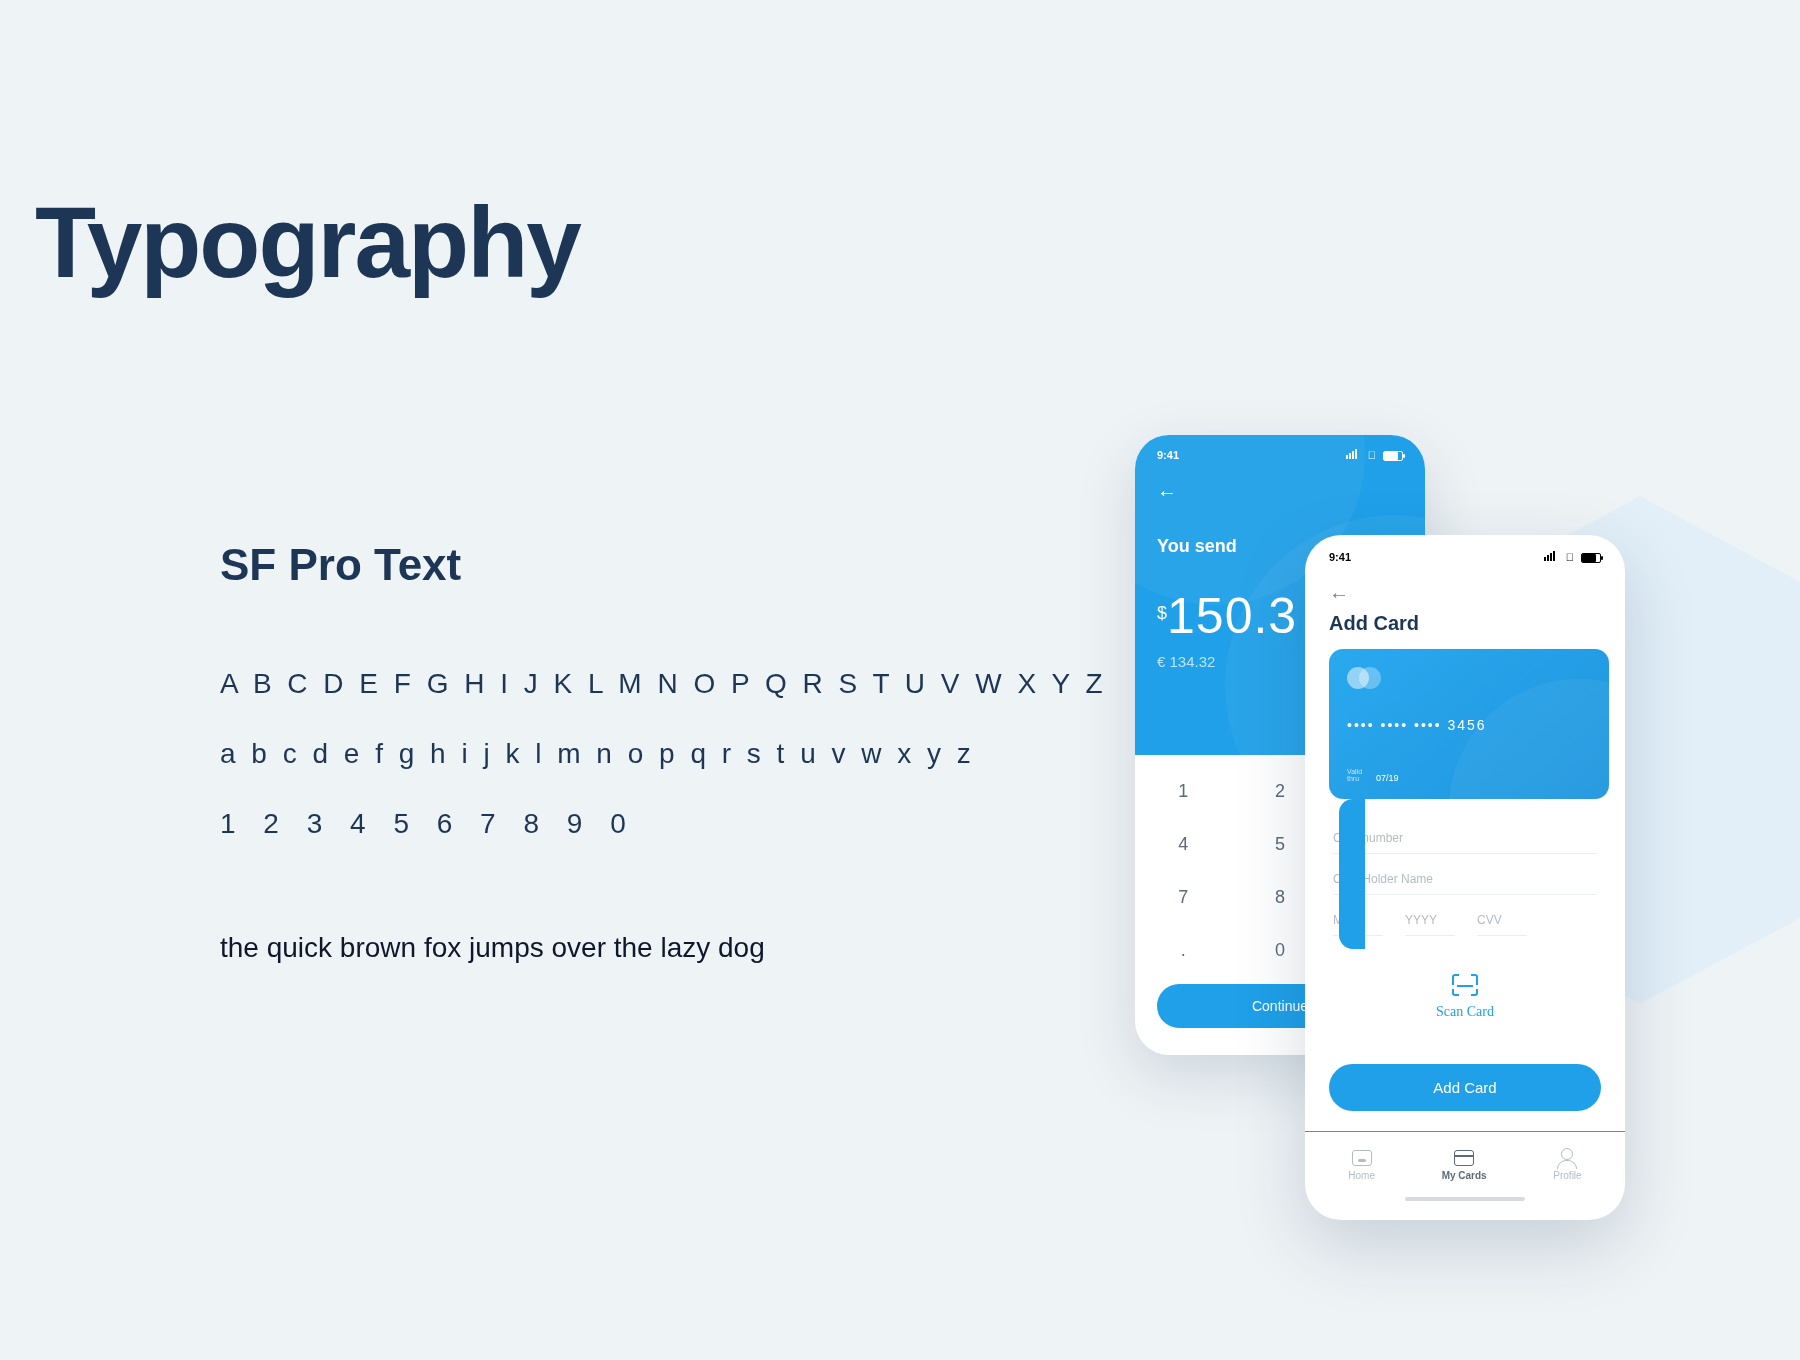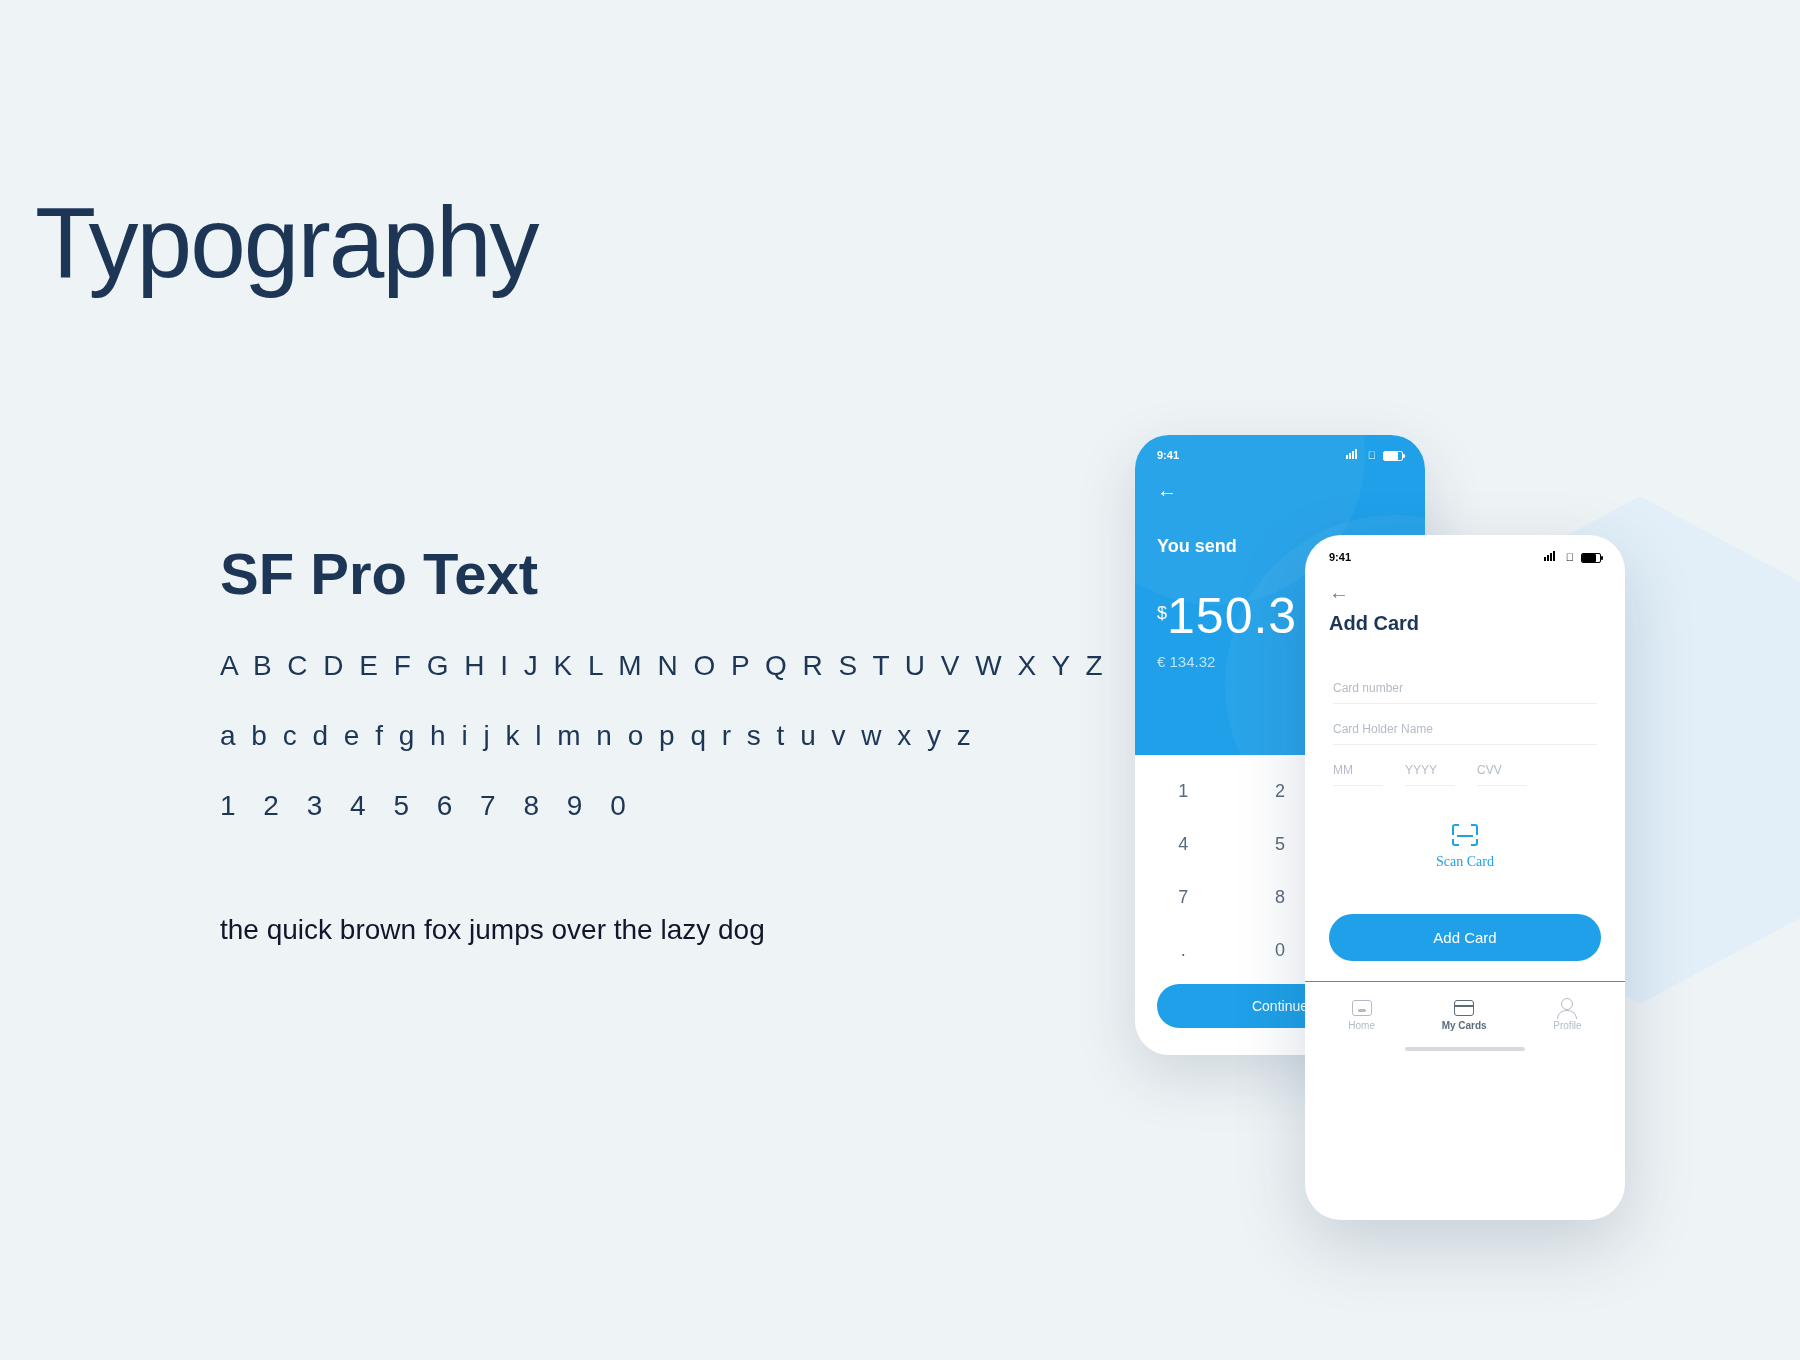--- a/index.html
+++ b/index.html
@@ -9,32 +9,32 @@
     font-family: -apple-system, BlinkMacSystemFont, "Segoe UI", Helvetica, Arial, sans-serif;
     position: relative;
     overflow: hidden;
   }
 
   .page-title {
     position: absolute;
     top: 185px;
     left: 35px;
     font-size: 100px;
-    font-weight: 400;
+    font-weight: 700;
     color: #1e3656;
     letter-spacing: -2px;
   }
 
   .typography-block {
     position: absolute;
     top: 540px;
     left: 220px;
     color: #1e3656;
   }
-  .font-name { font-size: 58px; font-weight: 700; margin-bottom: 43px; }
+  .font-name { font-size: 44px; font-weight: 700; margin-bottom: 78px; }
   .alpha { font-size: 28px; letter-spacing: 4px; margin-bottom: 38px; font-weight: 400; }
   .alpha-lower { font-size: 28px; letter-spacing: 4px; margin-bottom: 38px; font-weight: 400; }
   .numbers { font-size: 28px; letter-spacing: 10px; margin-bottom: 92px; font-weight: 400; }
   .pangram { font-size: 28px; color: #0f172a; font-weight: 300; }
 
   
   .hexagon {
     position: absolute;
     top: 480px;
     left: 1370px;
@@ -241,20 +241,35 @@
           <i></i>
           <i></i>
         </span>
       <span class="wifi">􀙇</span>
       <span class="batt"><i></i></span>
     </span>
   </div>
   <div class="back-arrow">←</div>
   <div class="screen-title">Add Card</div>
 
+  <div class="card-scroll">
+    <div class="card-visual">
+      <div class="card-logo">
+          <span></span>
+          <span></span>
+        </div>
+      <div class="card-number">••••   ••••   ••••   3456</div>
+      <div class="card-bottom">
+        <span class="lbl" style="white-space:pre">Valid
+thru</span>
+        <span>07/19</span>
+      </div>
+    </div>
+    <div class="card-peek"></div>
+  </div>
 
   <div class="form">
     <div class="field">
         <div class="field-label">Card number</div>
       </div>
     <div class="field">
         <div class="field-label">Card Holder Name</div>
       </div>
     <div class="field-row">
       <div class="field">

